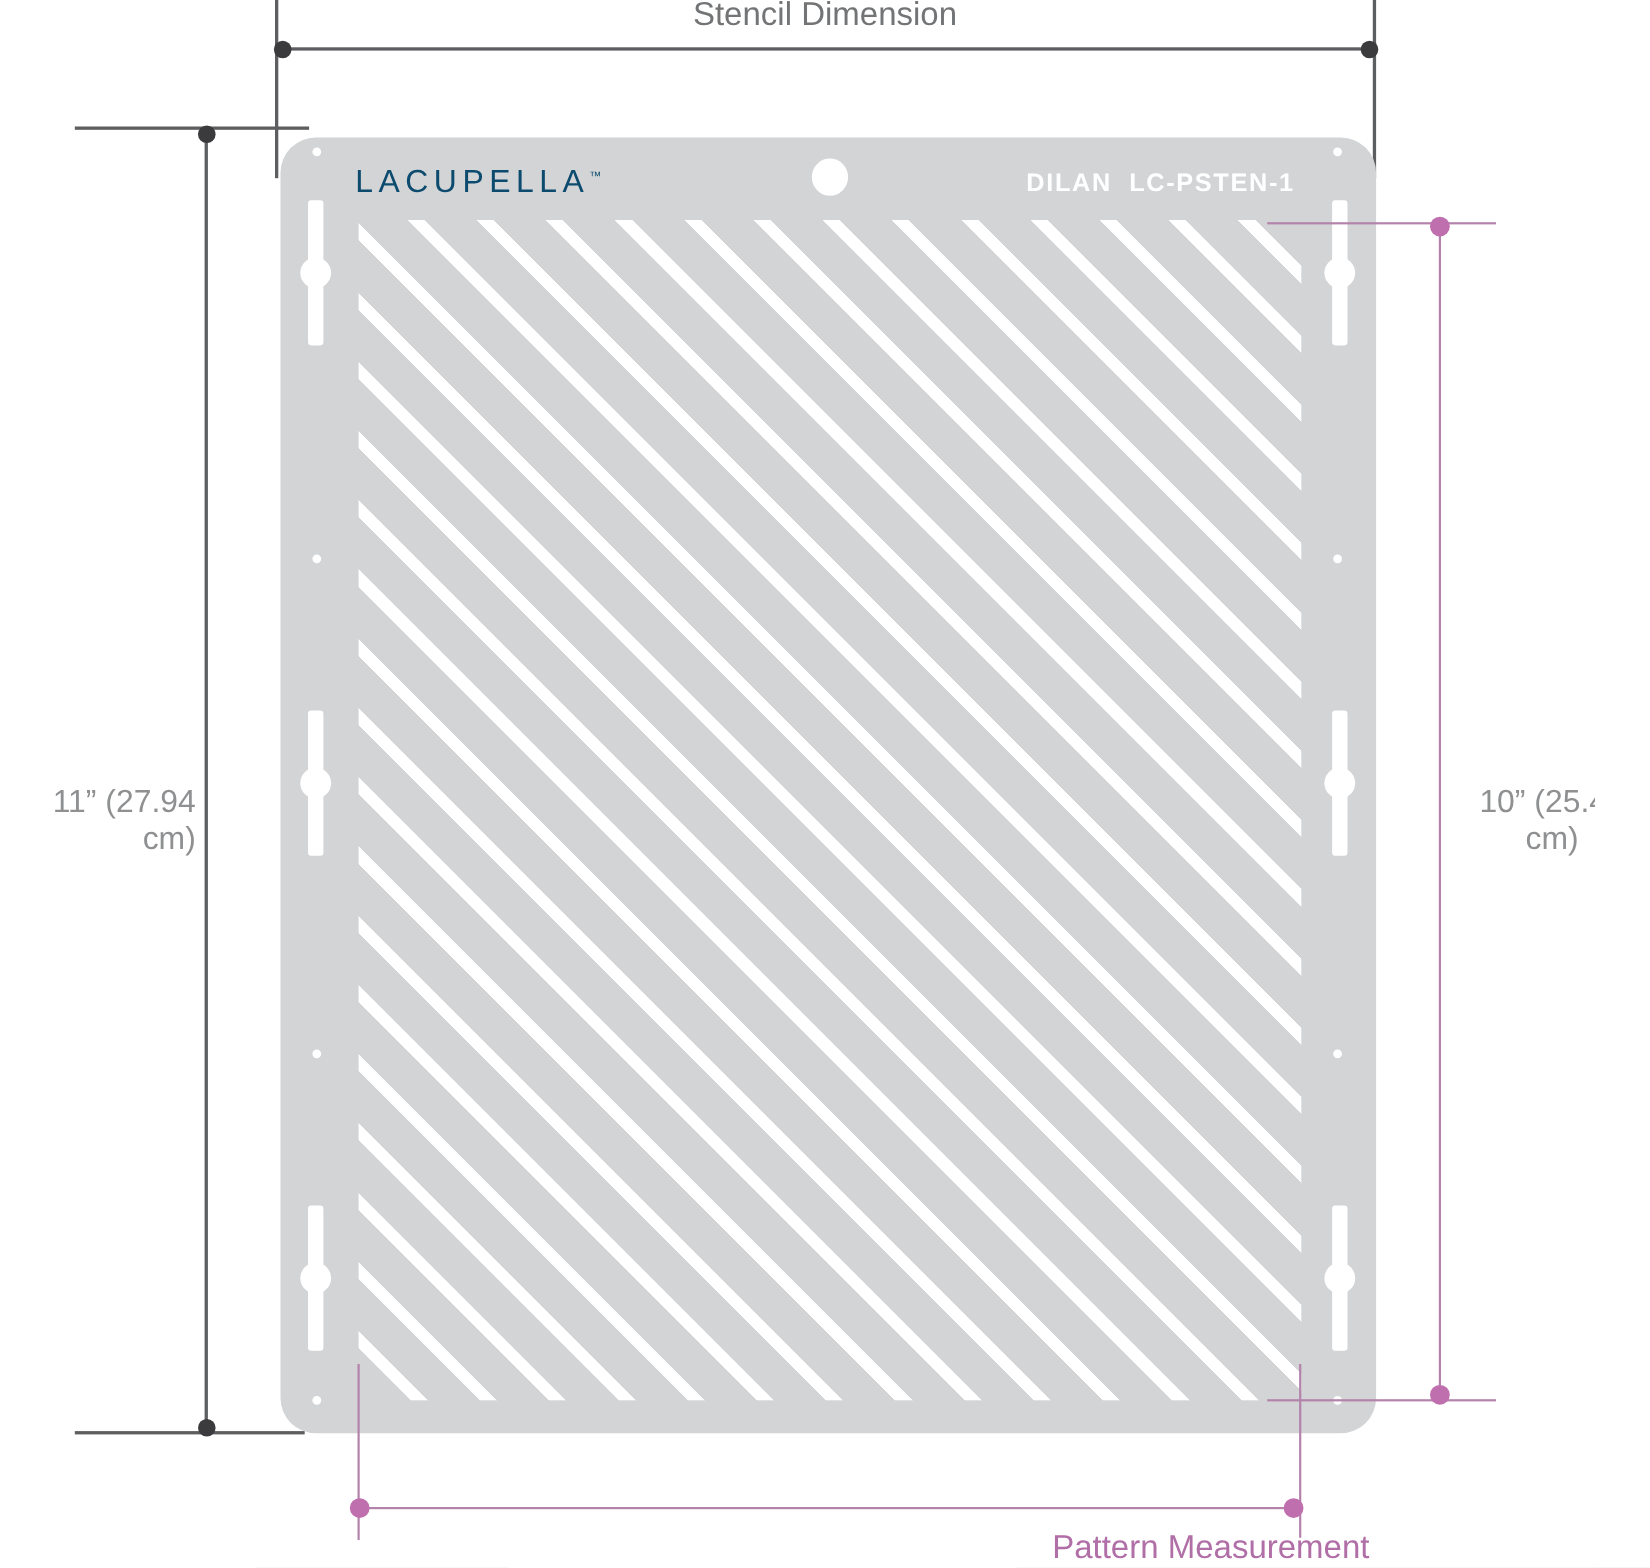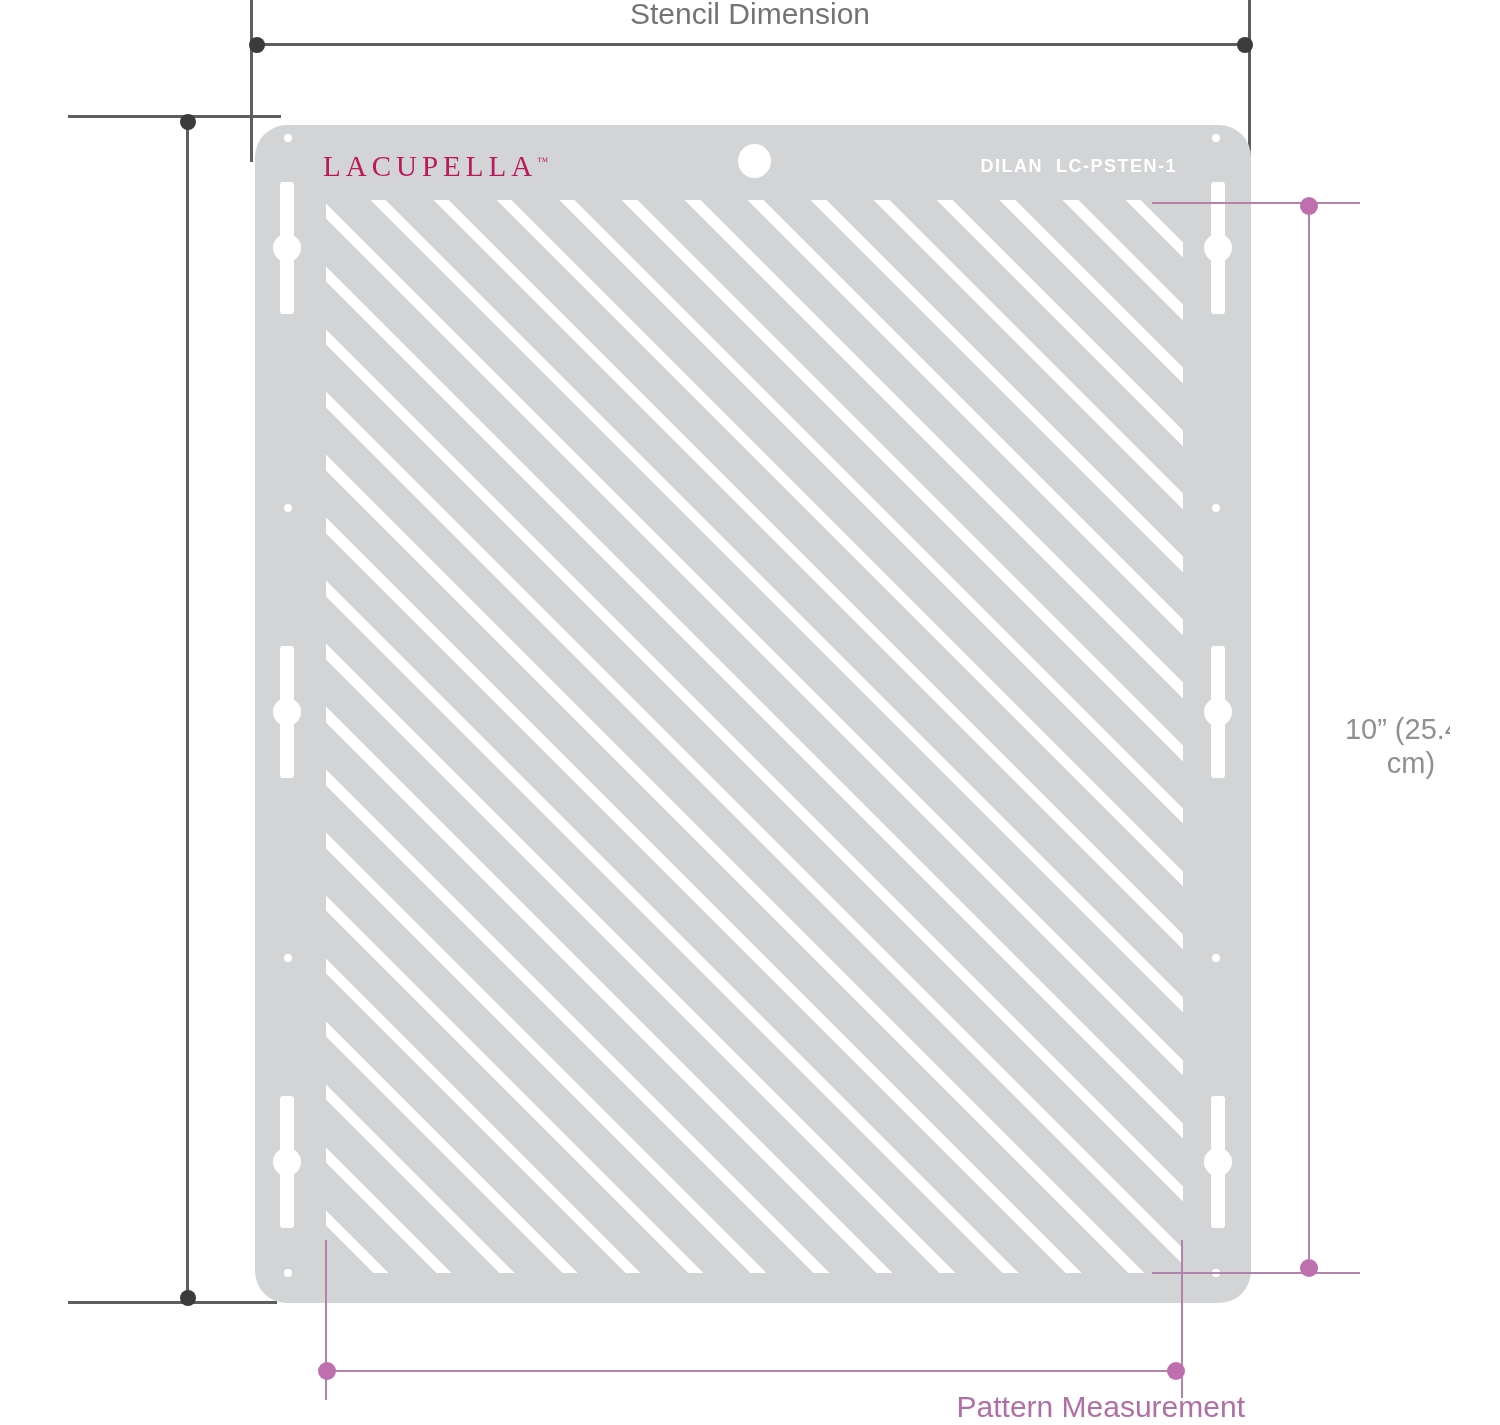--- a/index.html
+++ b/index.html
@@ -27,27 +27,27 @@
     position:absolute;left:255px;top:1390px;width:990px;
     text-align:right;font-size:30px;line-height:34px;color:#b16fa7;
   }
   
   .plate{
     position:absolute;left:255px;top:125px;width:996px;height:1178px;
     background:#d2d4d6;border-radius:32px;
   }
   .brand{
     position:absolute;left:68px;top:20px;
-    font-family:Liberation Serif, serif;
-    font-size:29px;line-height:32px;letter-spacing:5px;color:#be185d;text-align:center;
+    font-family:Liberation Sans, sans-serif;
+    font-size:29px;line-height:32px;letter-spacing:5px;color:#0c4a6e;text-align:center;
   }
   .brand sup{font-size:11px;letter-spacing:1px;}
   .model{
     position:absolute;right:74px;top:28px;
-    font-size:18px;line-height:26px;font-weight:bold;letter-spacing:1.5px;
+    font-size:23px;line-height:26px;font-weight:bold;letter-spacing:1.5px;
     color:#ffffff;white-space:pre;
   }
   .pattern{
     position:absolute;left:71px;top:75px;width:857px;height:1073px;
     background:repeating-linear-gradient(
       45deg,
       rgba(255,255,255,0) 0px,
       rgba(255,255,255,0) 33.5px,
       #ffffff 33.5px,
       #ffffff 44.5px
@@ -68,20 +68,21 @@
   <div class="dline" style="left:1248px;top:0;width:3px;height:162px;"></div>
   <div class="dline" style="left:257px;top:43px;width:988px;height:3px;"></div>
   <div class="ddot" style="left:249px;top:37px;"></div>
   <div class="ddot" style="left:1237px;top:37px;"></div>
 
   <div class="dline" style="left:68px;top:115px;width:213px;height:3px;"></div>
   <div class="dline" style="left:68px;top:1301px;width:209px;height:3px;"></div>
   <div class="dline" style="left:186px;top:122px;width:3px;height:1176px;"></div>
   <div class="ddot" style="left:180px;top:114px;"></div>
   <div class="ddot" style="left:180px;top:1290px;"></div>
+  <div class="meas-text" style="left:0px;top:712px;width:178px;text-align:right;">11” (27.94 cm)</div>
 
   <div class="plate">
     <div class="brand"><span>LACUPELLA</span><sup>™</sup></div>
     <div class="model">DILAN  LC-PSTEN-1</div>
     <div class="center-hole"></div>
 
     <div class="pattern"></div>
 
     <div class="slot" style="left:25px;top:57px;"></div>
     <div class="slot-circle" style="left:18px;top:109px;"></div>

